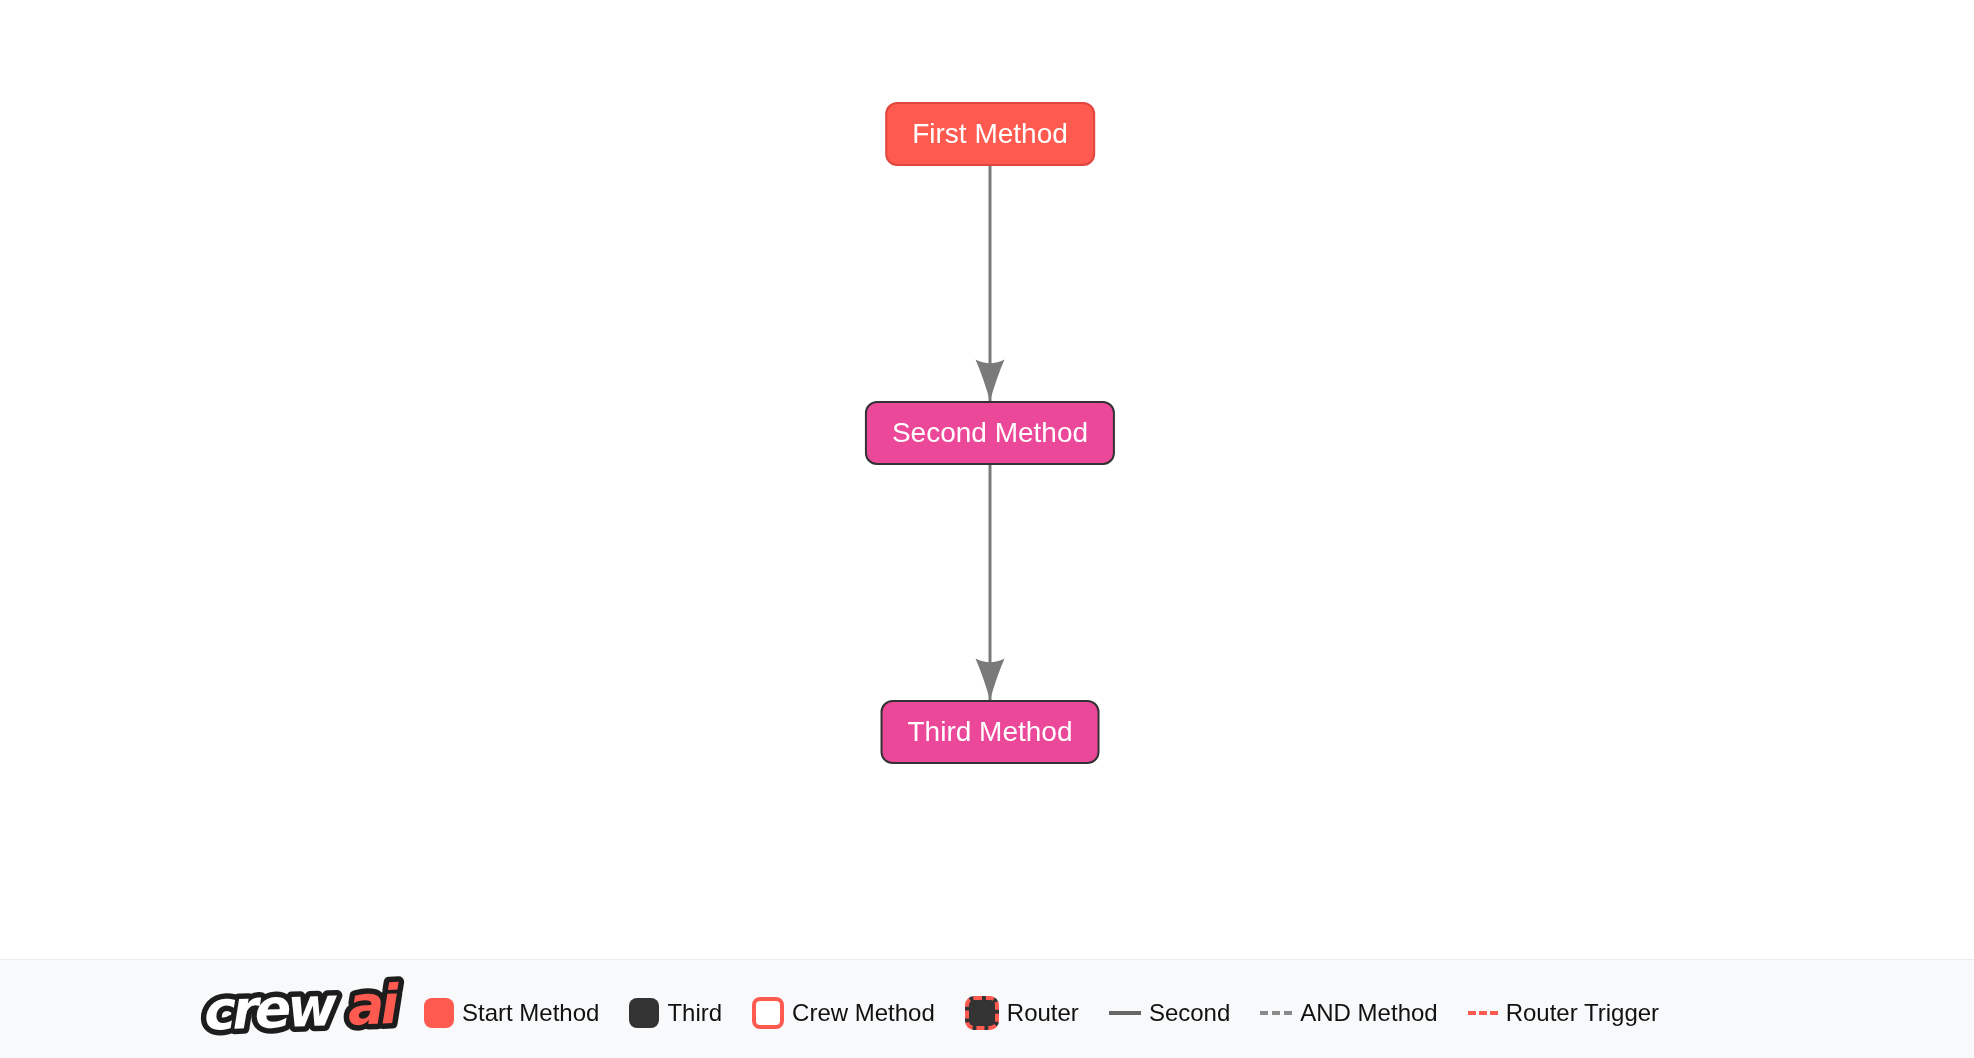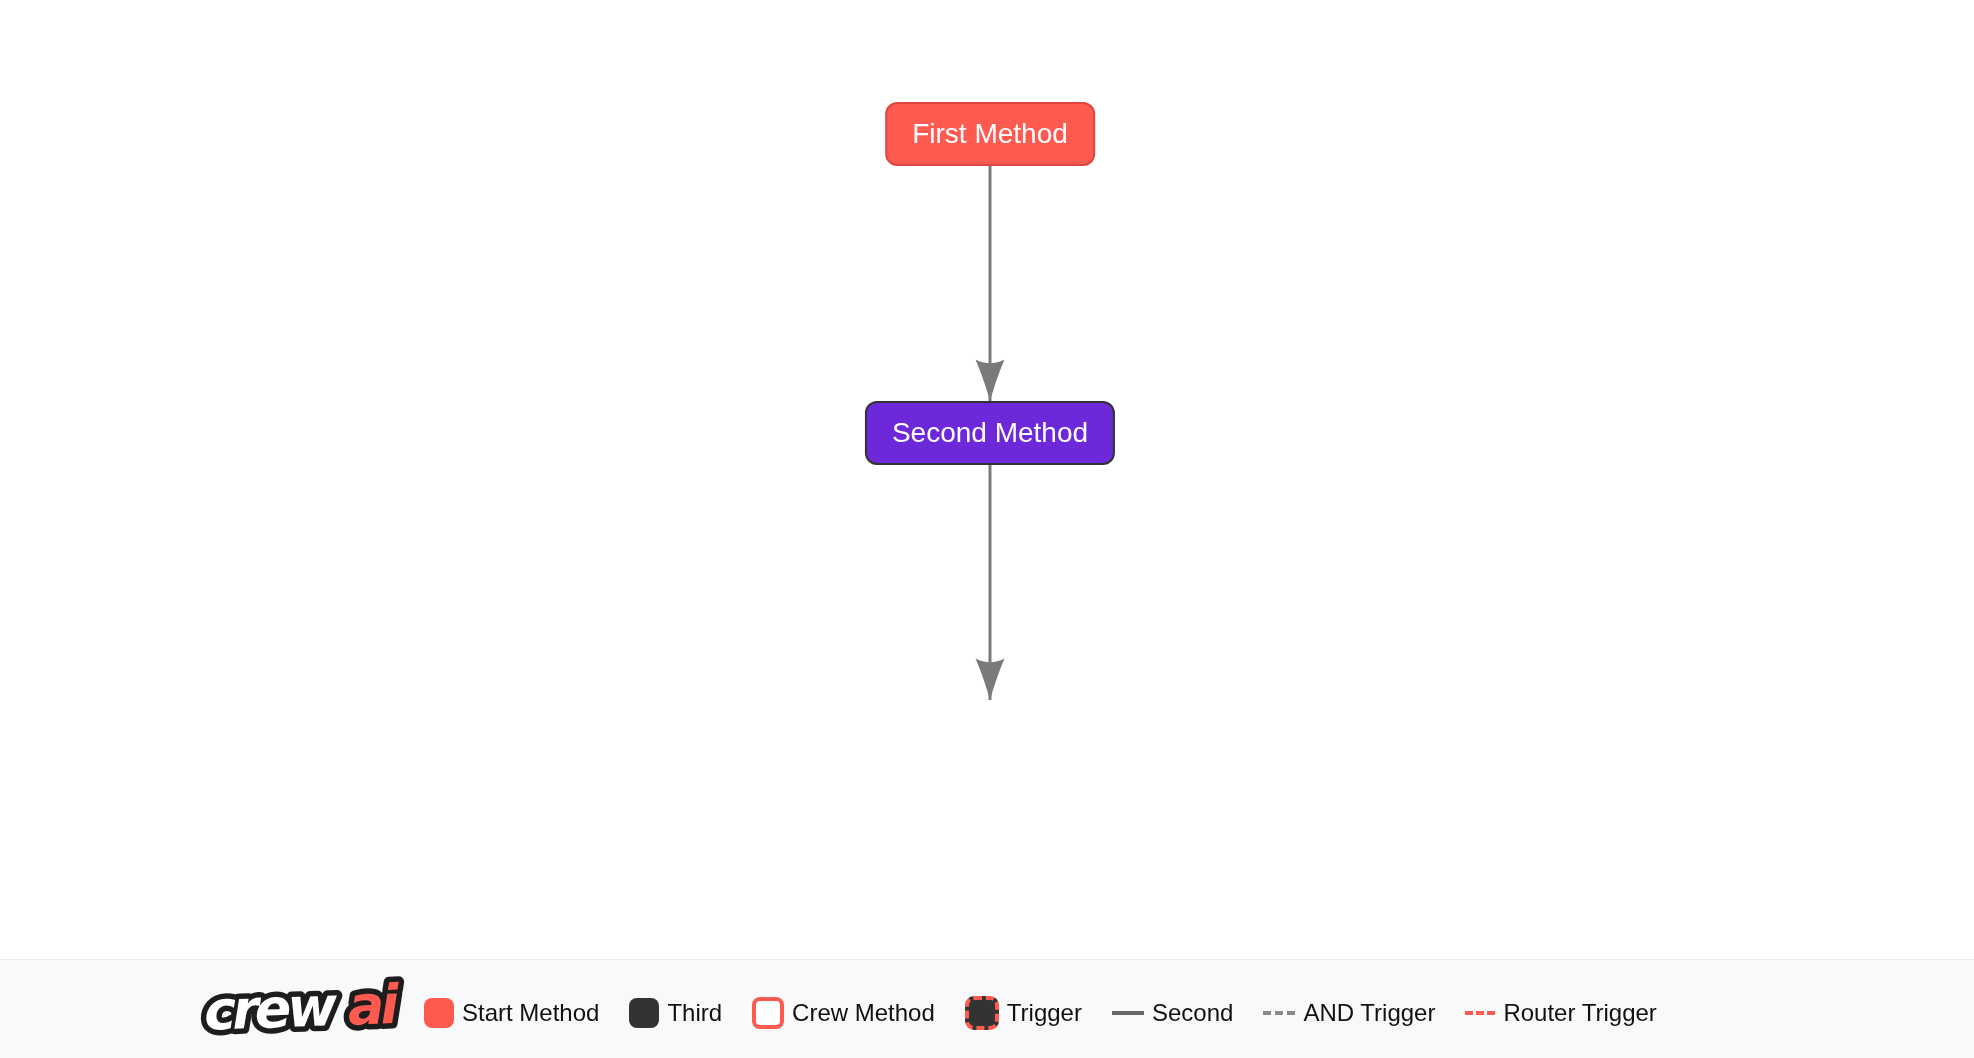--- a/index.html
+++ b/index.html
@@ -42,21 +42,21 @@
     white-space: nowrap;
     cursor: pointer;
     user-select: none;
   }
   .node.start {
     background: #FF5A50;
     border: 2px solid #e0463d;
     top: 102px;
   }
   .node.method {
-    background: #6d28d9;
+    background: #ec4899;
     border: 2px solid #333333;
     text-align: center;
   }
   .node.n2 { top: 401px; }
   .node.n3 { top: 700px; }
 
   
   .legend-bar {
     position: absolute;
     left: 0;
@@ -128,20 +128,21 @@
       </g>
 
       <g>
         <line x1="990" y1="462" x2="990" y2="700" stroke="#7a7a7a" stroke-width="3"></line>
         <path d="M0 0 Q -6.5 -23 -14.5 -41.5 Q 0 -34 14.5 -41.5 Q 6.5 -23 0 0 Z" transform="translate(990,700)" fill="#7a7a7a"></path>
       </g>
     </svg>
 
     <div class="node start n1">First Method</div>
     <div class="node method n2">Second Method</div>
+    <div class="node method n3">Third Method</div>
   </div>
 
   <div class="legend-bar">
 
     <svg class="logo" width="228" height="80" viewBox="0 0 228 80">
       <text x="6" y="58" font-family="DejaVu Sans, sans-serif" font-style="italic" font-weight="bold" font-size="54" letter-spacing="-4" stroke="#1d1d1d" stroke-width="11" stroke-linejoin="round" paint-order="stroke" transform="rotate(-2 114 40)">
         <tspan fill="#ffffff">crew</tspan>
         <tspan fill="#FF5A50">ai</tspan>
       </text>
     </svg>
@@ -158,31 +159,31 @@
         <span class="legend-label">Third</span>
       </div>
 
       <div class="legend-item">
         <div class="swatch crew"></div>
         <span class="legend-label">Crew Method</span>
       </div>
 
       <div class="legend-item">
         <div class="swatch router"></div>
-        <span class="legend-label">Trigger</span>
+        <span class="legend-label">Router</span>
       </div>
 
       <div class="legend-item">
         <div class="line-swatch"></div>
         <span class="legend-label">Second</span>
       </div>
 
       <div class="legend-item">
         <div class="line-swatch dashed"></div>
-        <span class="legend-label">AND Trigger</span>
+        <span class="legend-label">AND Method</span>
       </div>
 
       <div class="legend-item">
         <div class="line-swatch dashed-red"></div>
         <span class="legend-label">Router Trigger</span>
       </div>
 
     </div>
   </div>
 

